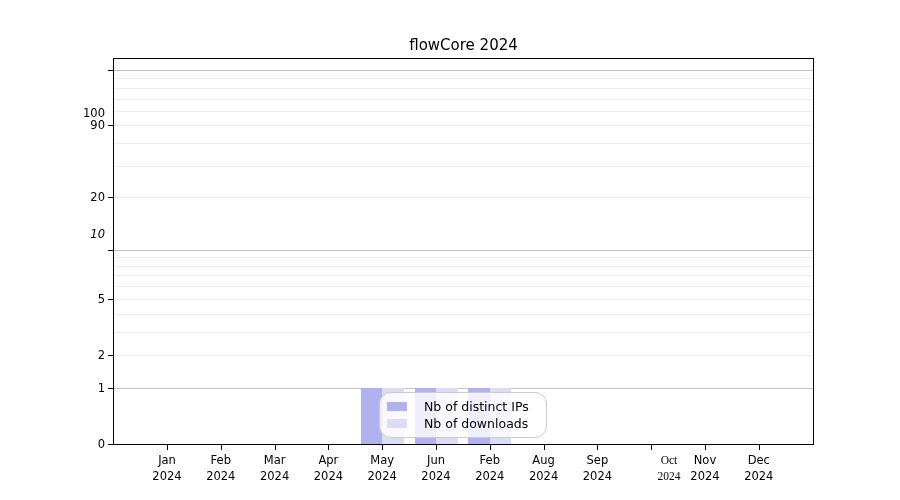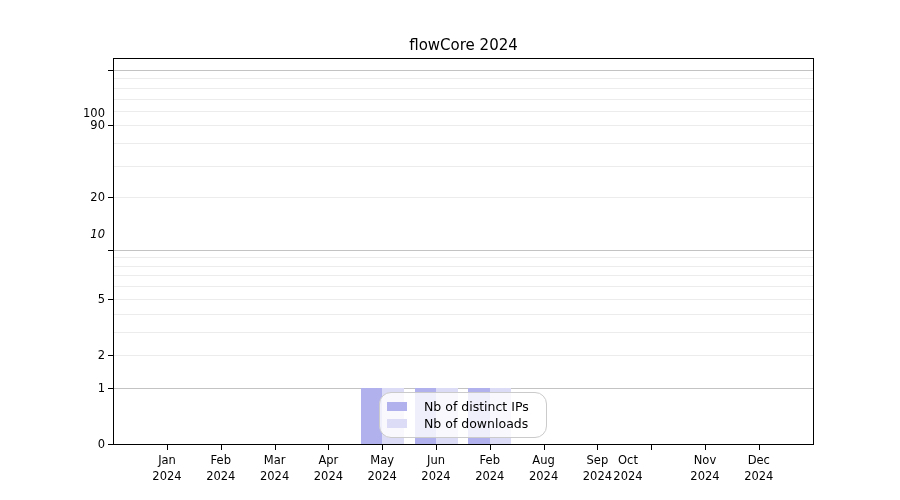--- a/index.html
+++ b/index.html
@@ -110,21 +110,21 @@
       <div class="xtick" style="left: 375.8px;"></div>
       <div class="xlabel" style="left: 345.8px;">Feb
 2024</div>
       <div class="xtick" style="left: 429.6px;"></div>
       <div class="xlabel" style="left: 399.6px;">Aug
 2024</div>
       <div class="xtick" style="left: 483.4px;"></div>
       <div class="xlabel" style="left: 453.4px;">Sep
 2024</div>
       <div class="xtick" style="left: 537.2px;"></div>
-      <div class="xlabel" style="left: 484px;">Oct
+      <div class="xlabel" style="left: 525px; font-family: Liberation Serif, serif;">Oct
 2024</div>
       <div class="xtick" style="left: 591px;"></div>
       <div class="xlabel" style="left: 561px;">Nov
 2024</div>
       <div class="xtick" style="left: 644.8px;"></div>
       <div class="xlabel" style="left: 614.8px;">Dec
 2024</div>
       <div class="bar" style="left: 246.7px; top: 328.829px; width: 21.5px; height: 56.1712px; background: rgb(177, 177, 238);"></div>
       <div class="bar" style="left: 268.2px; top: 328.829px; width: 21.5px; height: 56.1712px; background: rgb(220, 220, 246);"></div>
       <div class="bar" style="left: 300.5px; top: 328.829px; width: 21.5px; height: 56.1712px; background: rgb(177, 177, 238);"></div>

